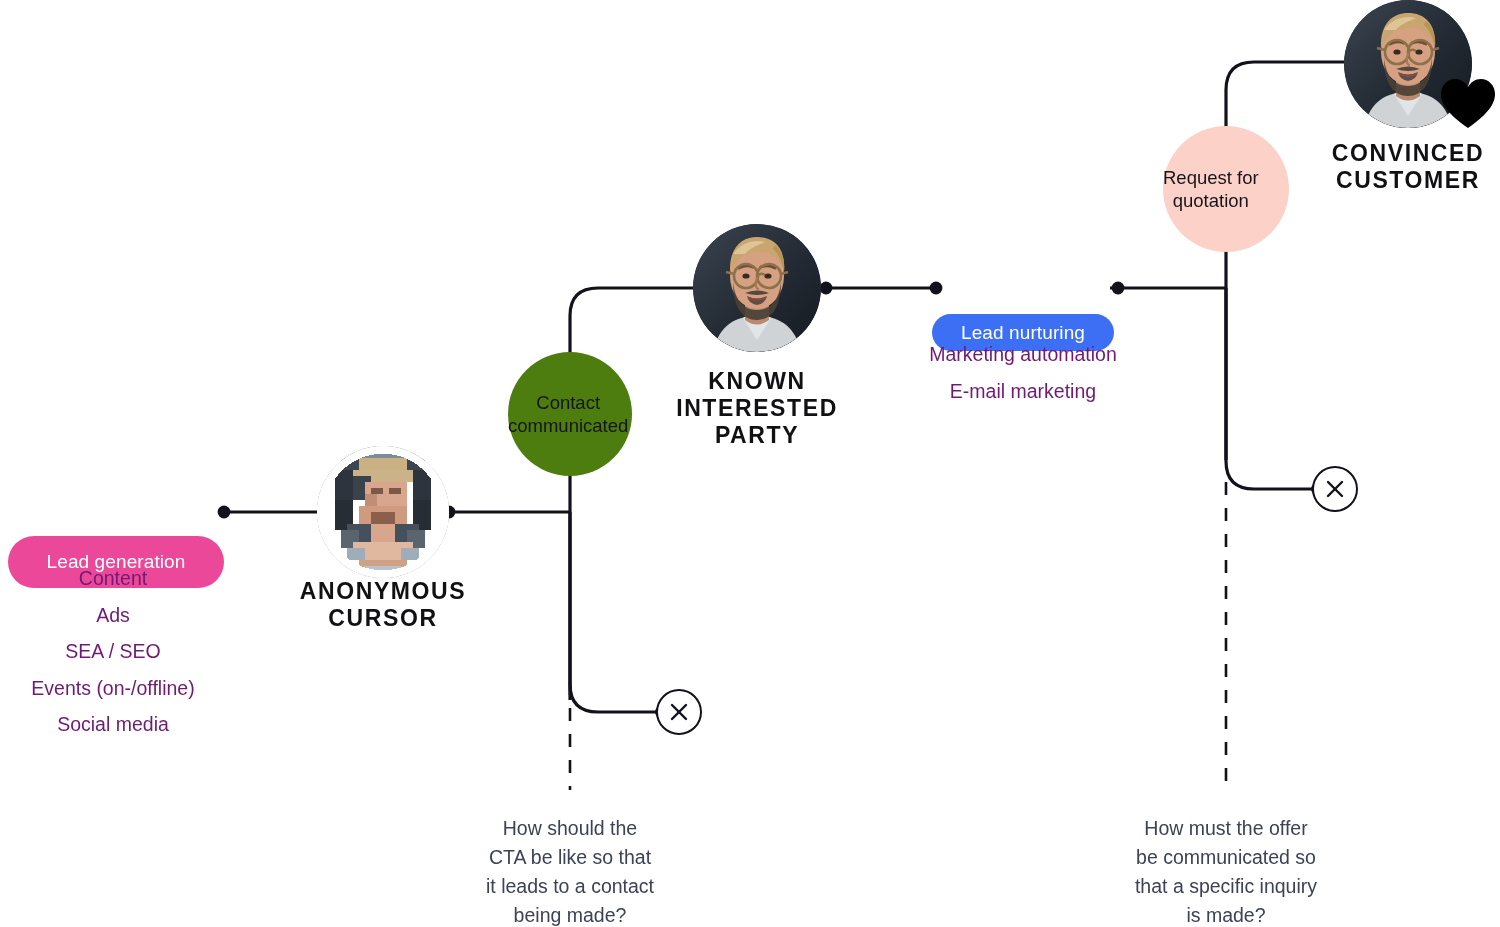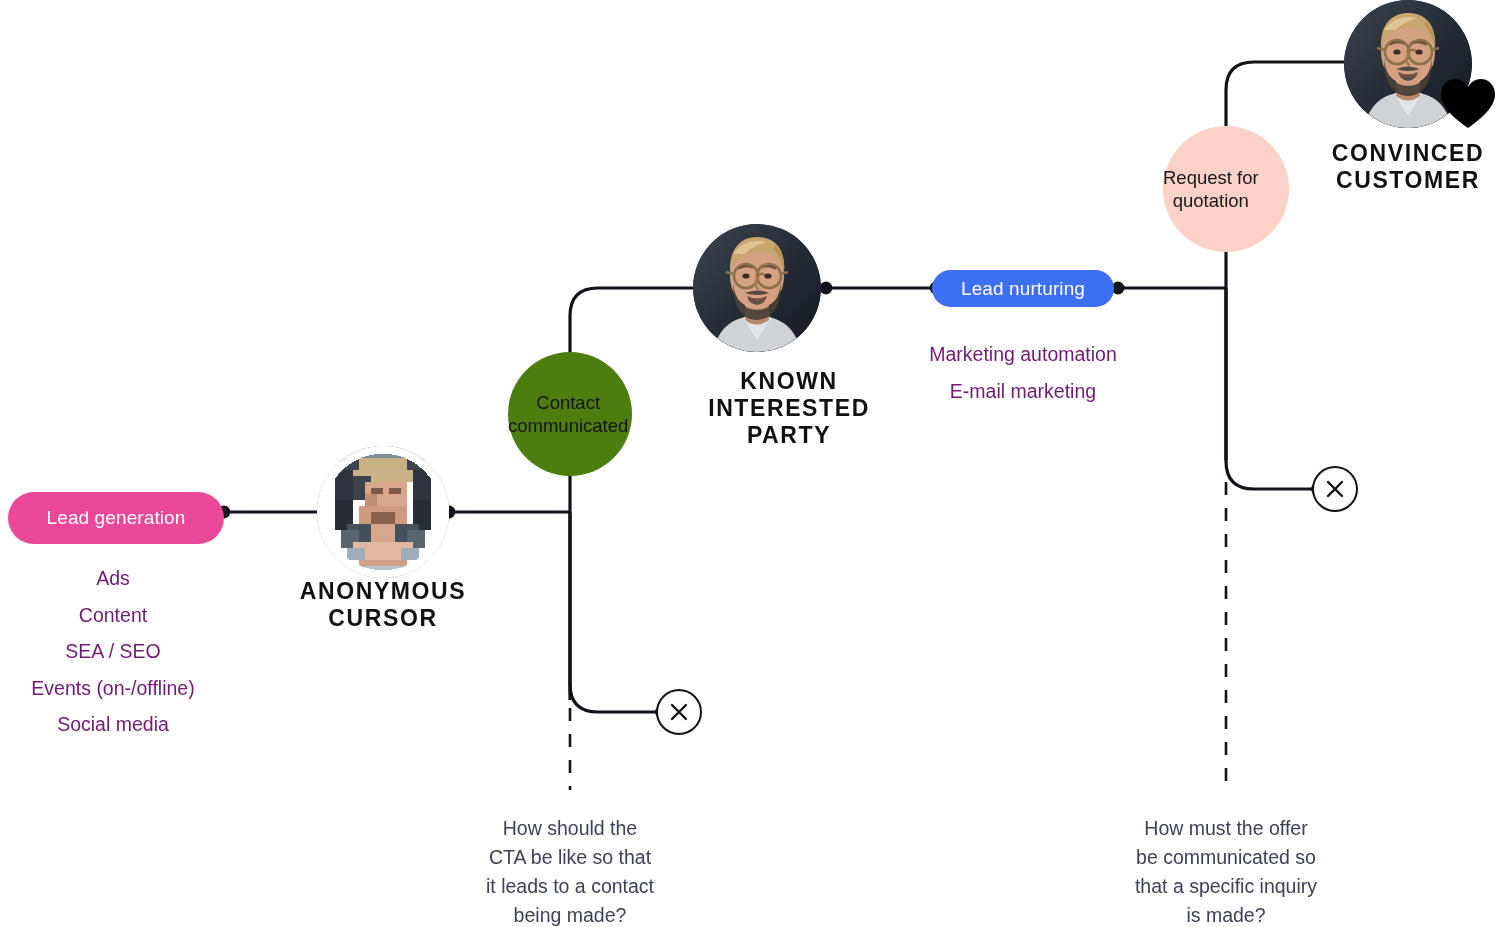--- a/index.html
+++ b/index.html
@@ -34,20 +34,21 @@
     display: flex;
     align-items: center;
     justify-content: center;
     border-radius: 999px;
     color: #ffffff;
     font-size: 19px;
     letter-spacing: 0.1px;
     white-space: nowrap;
     box-sizing: border-box;
     padding: 0 18px;
+    margin-top: 44px;
   }
 
   
   .sublist {
     position: absolute;
     text-align: center;
     color: #701a75;
     font-size: 19.5px;
     line-height: 36.5px;
     white-space: nowrap;
@@ -164,22 +165,22 @@
       <circle cx="1118" cy="288" r="6.4"></circle>
       <circle cx="1392" cy="62" r="6.4"></circle>
       <circle cx="661" cy="712" r="6.0"></circle>
       <circle cx="1317" cy="489" r="6.0"></circle>
     </g>
   </svg>
 
   <div class="pill" style="left:8px; top:492px; width:216px; height:52px; background:#ec4899;">Lead generation</div>
 
   <div class="sublist" style="left:0px; top:560px; width:226px;">
+    <div>Content</div>
     <div>Ads</div>
-    <div>Content</div>
     <div>SEA / SEO</div>
     <div>Events (on-/offline)</div>
     <div>Social media</div>
   </div>
 
   <div class="avatar-wrap" style="left:317px; top:446px; width:132px; height:132px;">
     <div class="avatar" style="width:132px; height:132px;">
       <svg width="132" height="132" viewBox="0 0 22 22" shape-rendering="crispEdges" xmlns="http://www.w3.org/2000/svg">
         <rect width="22" height="22" fill="#ffffff"></rect>
         <g>
@@ -272,21 +273,21 @@
 
           <path d="M40 58 C 40 84 50 96 64 96 C 78 96 88 84 88 58 C 86 78 76 86 64 86 C 52 86 42 78 40 58 Z" fill="#4a4036" opacity="0.92"></path>
           <path d="M54 72 q10 5 20 0 q-2 8 -10 9 q-8 -1 -10 -9 Z" fill="#5c5046"></path>
 
           <path d="M56 74 q8 4 16 0" stroke="#7e4c43" stroke-width="2.4" fill="none" stroke-linecap="round"></path>
 
           <path d="M52 69 q12 -5 24 0 q-12 4 -24 0 Z" fill="#544840"></path>
         </g>
       </svg>
     </div>
-    <div class="persona-label" style="top:144px;margin-left:32px;">
+    <div class="persona-label" style="top:144px;">
       <div>KNOWN</div>
       <div>INTERESTED</div>
       <div>PARTY</div>
     </div>
   </div>
 
   <div class="pill" style="left:932px; top:270px; width:182px; height:37px; background:#3d6ff5;">Lead nurturing</div>
 
   <div class="sublist" style="left:900px; top:336px; width:246px;">
     <div>Marketing automation</div>

